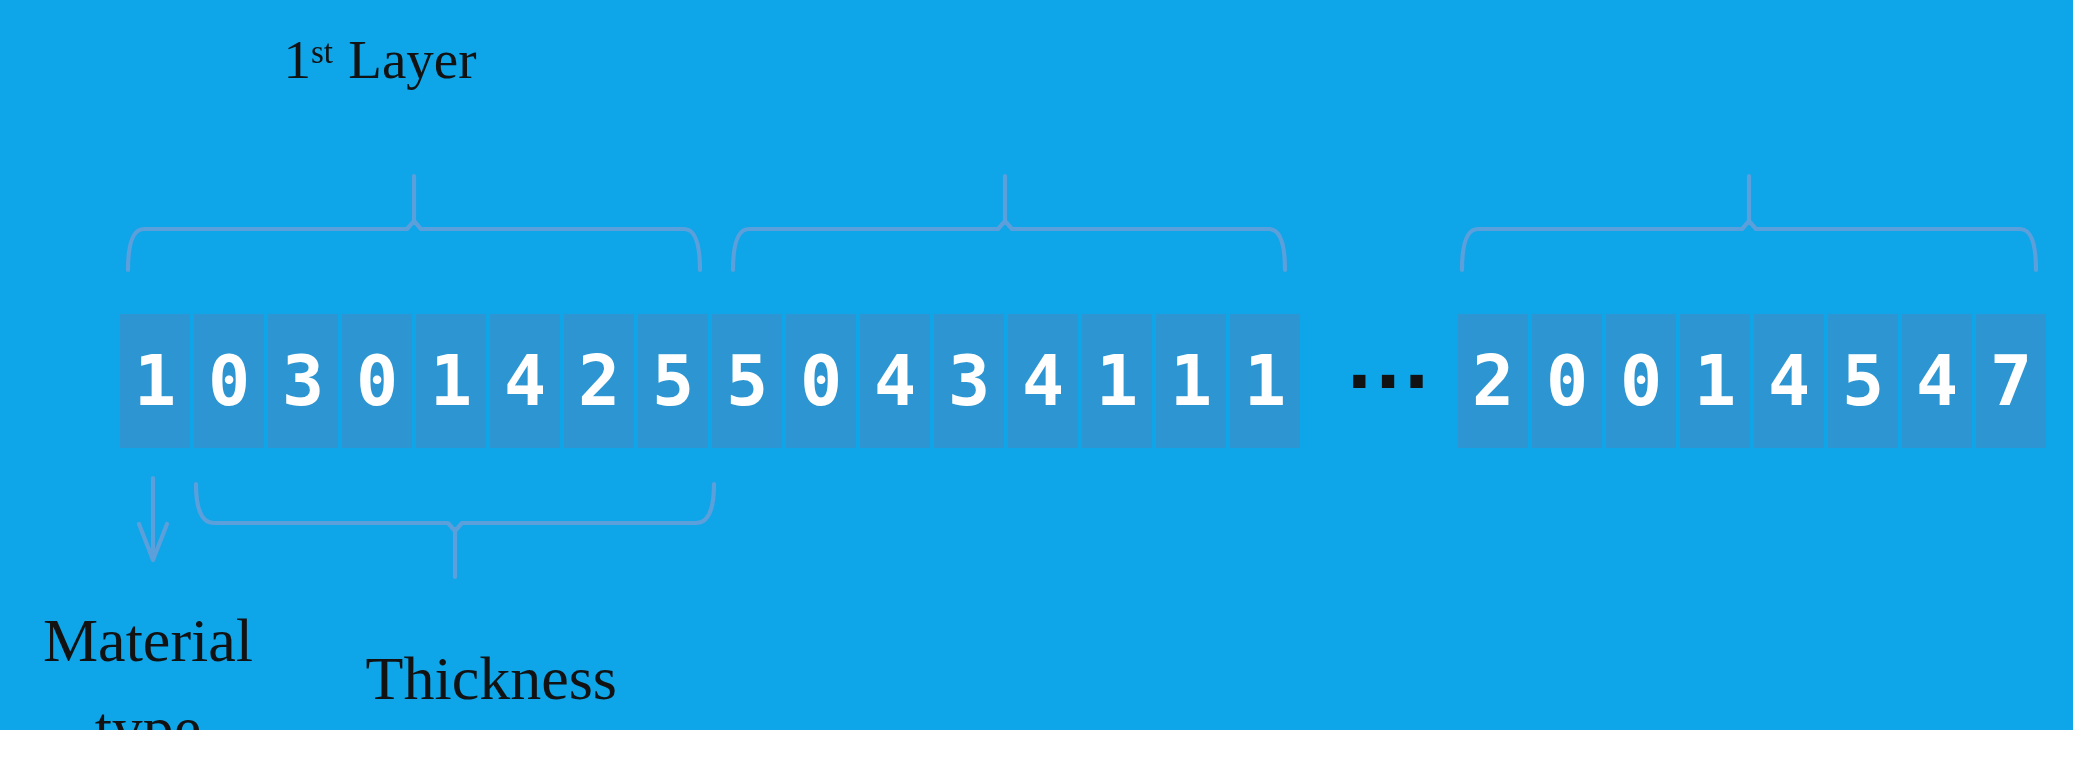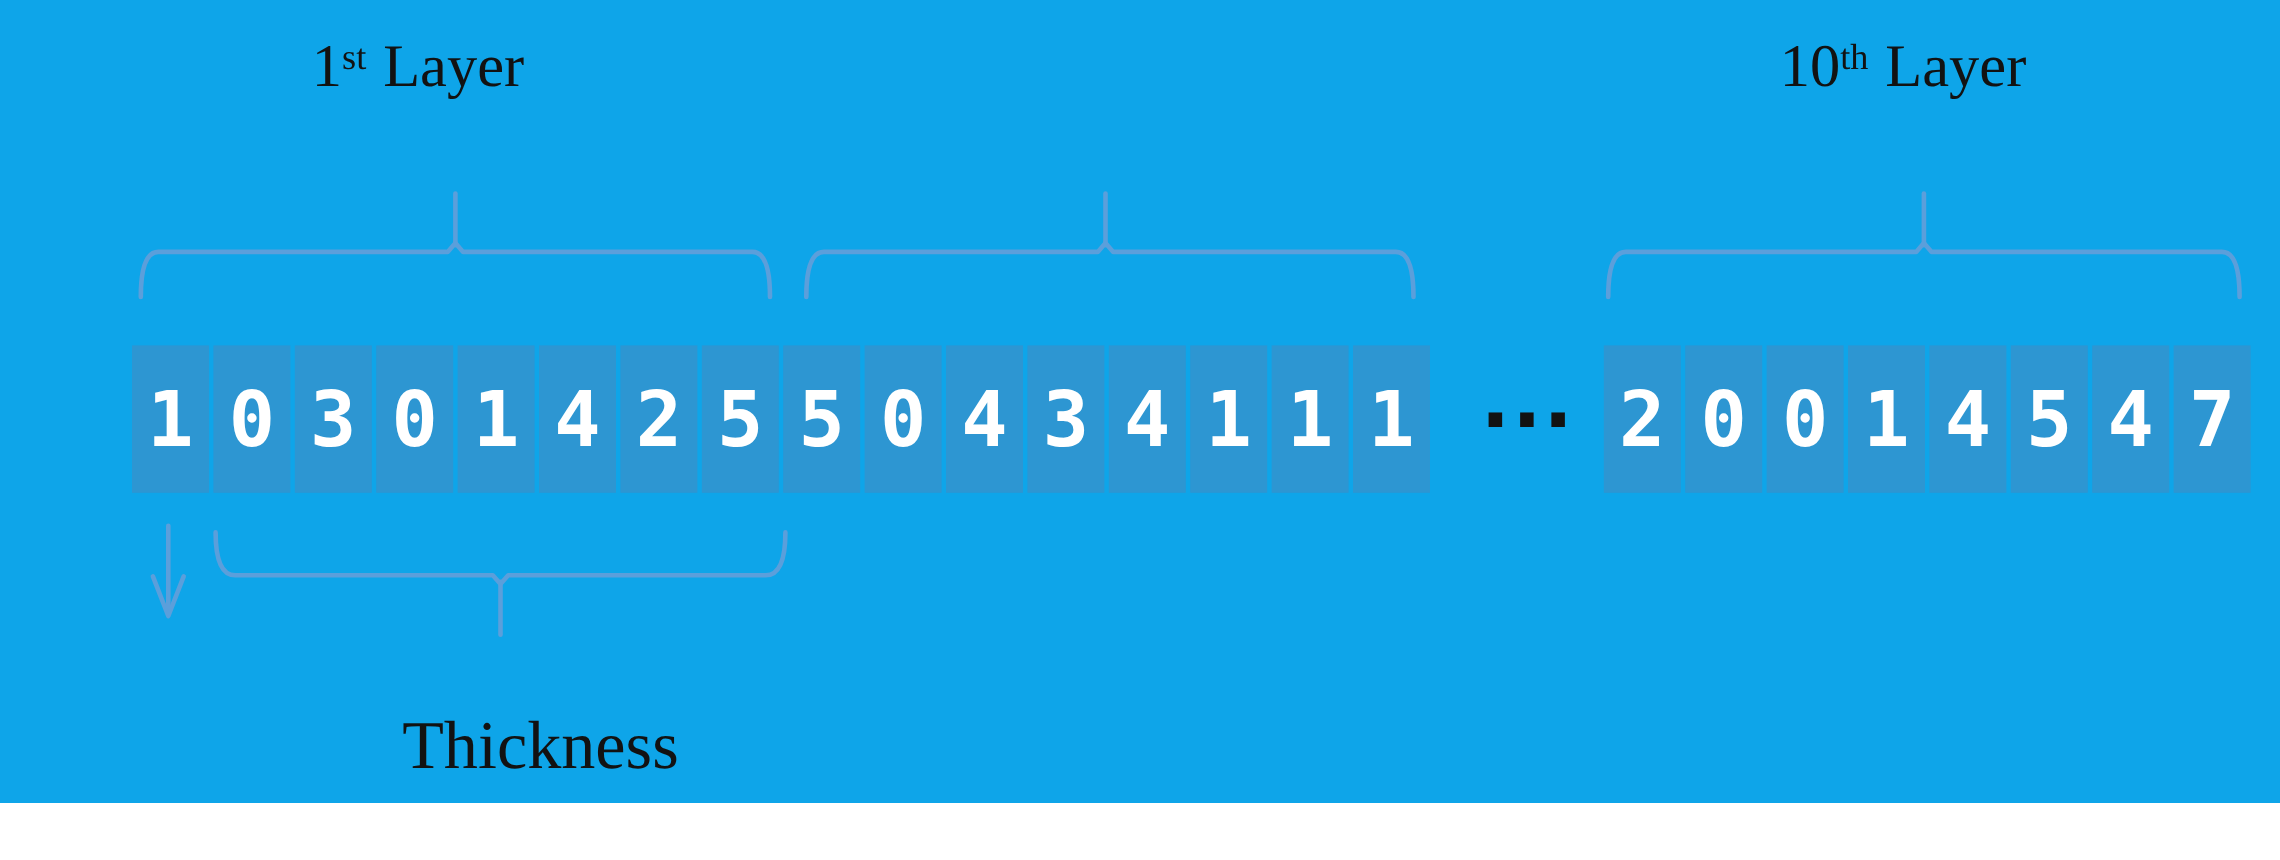--- a/index.html
+++ b/index.html
@@ -64,23 +64,20 @@
   #thickness{left:277px;top:634px;width:340px;text-align:right;}
 </style>
 </head>
 <body>
 
 <div id="figure">
 
   <div class="layer-label" id="label-layer-1">
     <span>1</span><span class="ord">st</span><span class="word">Layer</span>
   </div>
-  <div class="layer-label" id="label-layer-10">
-    <span>10</span><span class="ord">th</span><span class="word">Layer</span>
-  </div>
 
   <svg id="overlay" width="2073" height="782" viewBox="0 0 2073 782">
 
     <path class="brace" d="M 128 270 Q 128 229 144 229 H 407 L 414 221 L 421 229 H 684 Q 700 229 700 270"></path>
     <path class="brace" d="M 414 223 V 176"></path>
 
     <path class="brace" d="M 733 270 Q 733 229 749 229 H 998 L 1005 221 L 1012 229 H 1269 Q 1285 229 1285 270"></path>
     <path class="brace" d="M 1005 223 V 176"></path>
 
     <path class="brace" d="M 1462 270 Q 1462 229 1478 229 H 1742 L 1749 221 L 1756 229 H 2020 Q 2036 229 2036 270"></path>
@@ -118,17 +115,21 @@
       <div class="cell">2</div>
       <div class="cell">0</div>
       <div class="cell">0</div>
       <div class="cell">1</div>
       <div class="cell">4</div>
       <div class="cell">5</div>
       <div class="cell">4</div>
       <div class="cell">7</div>
     </div>
 
+  <div class="annotation" id="material-type">
+    <div>Material</div>
+    <div>type</div>
+  </div>
   <div class="annotation" id="thickness">
     <span>Thickness</span>
   </div>
 
 </div>
 
 </body></html>

